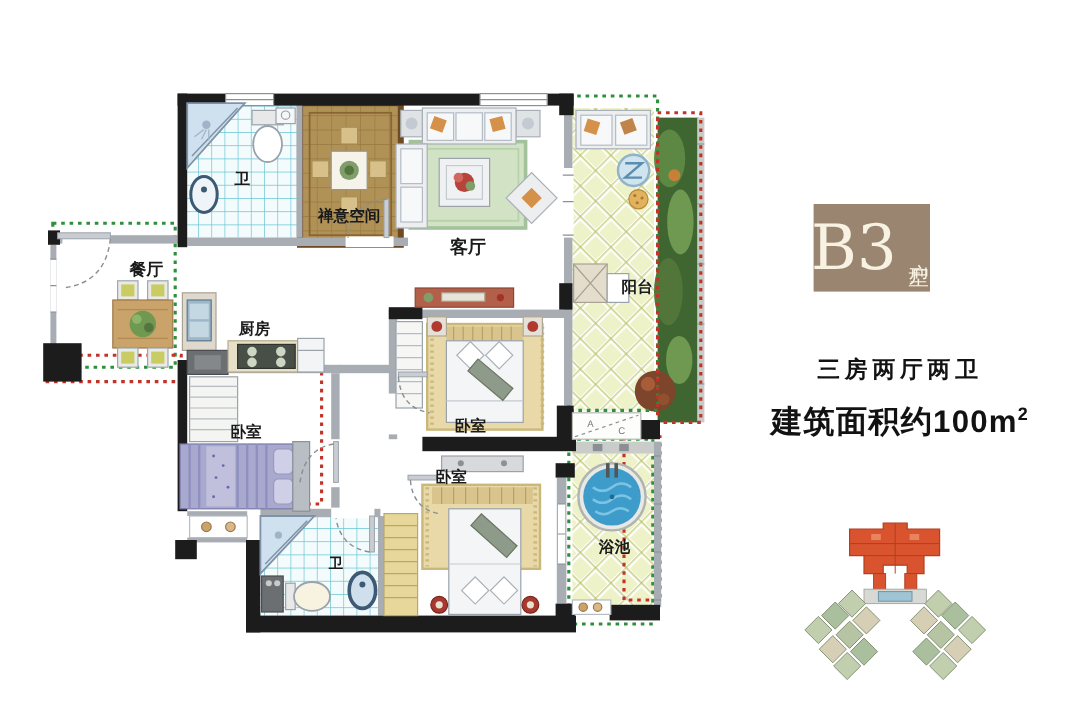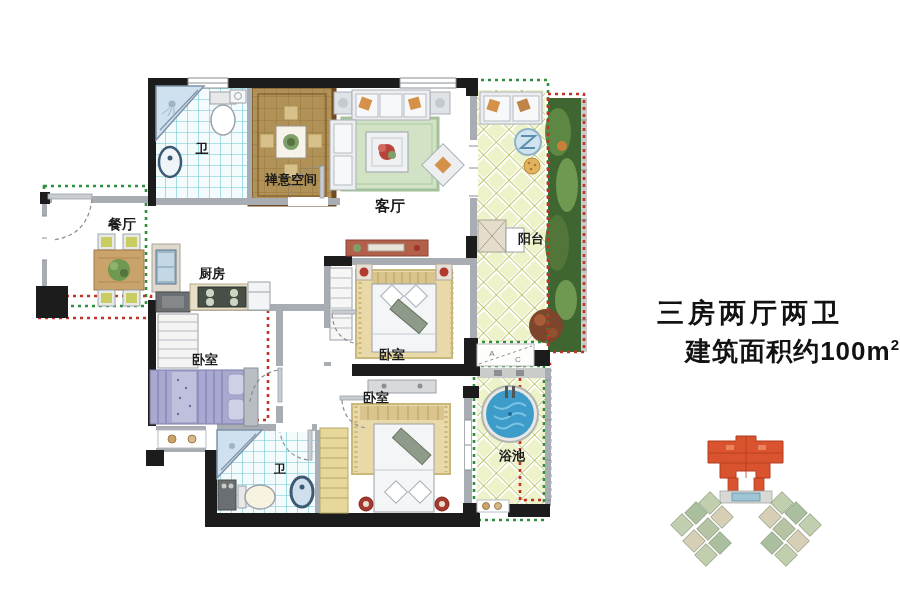--- a/index.html
+++ b/index.html
@@ -9,23 +9,23 @@
   .panel{position:absolute;left:600px;top:0;width:300px;height:600px;}
   .title{position:absolute;top:80px;left:0;width:100%;text-align:center;
     font-family:"DejaVu Serif","Liberation Serif",serif;font-weight:bold;
     font-size:40px;color:#141414;letter-spacing:1px;}
   .badge{position:absolute;left:78px;top:170px;width:97px;height:73px;background:#9a8571;
     display:flex;align-items:center;justify-content:center;gap:7px;}
   .badge-code{font-family:"DejaVu Serif","Liberation Serif",serif;font-size:52px;line-height:52px;
     color:#f7f2e2;}
   .badge-suffix{writing-mode:vertical-rl;text-orientation:upright;font-size:17px;letter-spacing:3px;
     color:#f7f2e2;margin-top:4px;}
-  .spec1{position:absolute;top:295px;left:0;width:100%;text-align:center;font-size:27px;
+  .spec1{position:absolute;top:295px;left:0;width:100%;text-align:center;font-size:19px;
     font-weight:bold;color:#121212;letter-spacing:4px;}
-  .spec2{position:absolute;top:334px;left:0;width:100%;text-align:right;font-size:26px;
+  .spec2{position:absolute;top:334px;left:0;width:100%;text-align:center;font-size:26px;
     font-weight:bold;color:#121212;letter-spacing:1px;}
   .spec2 sup{font-size:15px;}
   .plan-label{font-family:"DejaVu Serif","Liberation Serif",serif;font-weight:bold;fill:#1a1a1a;}
 </style>
 </head>
 <body>
 
 <div id="page">
 
 <svg id="plan-svg" width="620" height="600" viewBox="0 0 620 600">
@@ -369,20 +369,24 @@
     <text class="plan-label" x="392" y="359" font-size="13">卧室</text>
     <text class="plan-label" x="531" y="243" font-size="13">阳台</text>
     <text class="plan-label" x="376" y="402" font-size="13">卧室</text>
     <text class="plan-label" x="280" y="473" font-size="12">卫</text>
     <text class="plan-label" x="512" y="460" font-size="13">浴池</text>
   </g>
 </svg>
 
 <div class="panel">
 
+  <div class="badge">
+    <span class="badge-code">B3</span>
+    <span class="badge-suffix">户型</span>
+  </div>
 
   <div class="spec1">三房两厅两卫</div>
   <div class="spec2"><span>建筑面积约100m</span><sup>2</sup></div>
 
   <svg width="180" height="135" viewBox="0 0 180 135" style="position:absolute;left:58px;top:433px;">
     <g>
       <path d="M50 8 L78 8 L78 3 L98 3 L98 8 L125 8 L125 30 L112 30 L112 45 L98 45 L98 38 L78 38 L78 45 L62 45 L62 30 L50 30 Z" fill="#d9542e" stroke="#b23d1f" stroke-width="1"></path>
       <path d="M88 3v42M50 20h75M62 30h50" stroke="#b23d1f" stroke-width="0.8" fill="none"></path>
       <rect x="68" y="12" width="8" height="5" fill="#e8845e"></rect>
       <rect x="100" y="12" width="8" height="5" fill="#e8845e"></rect>

